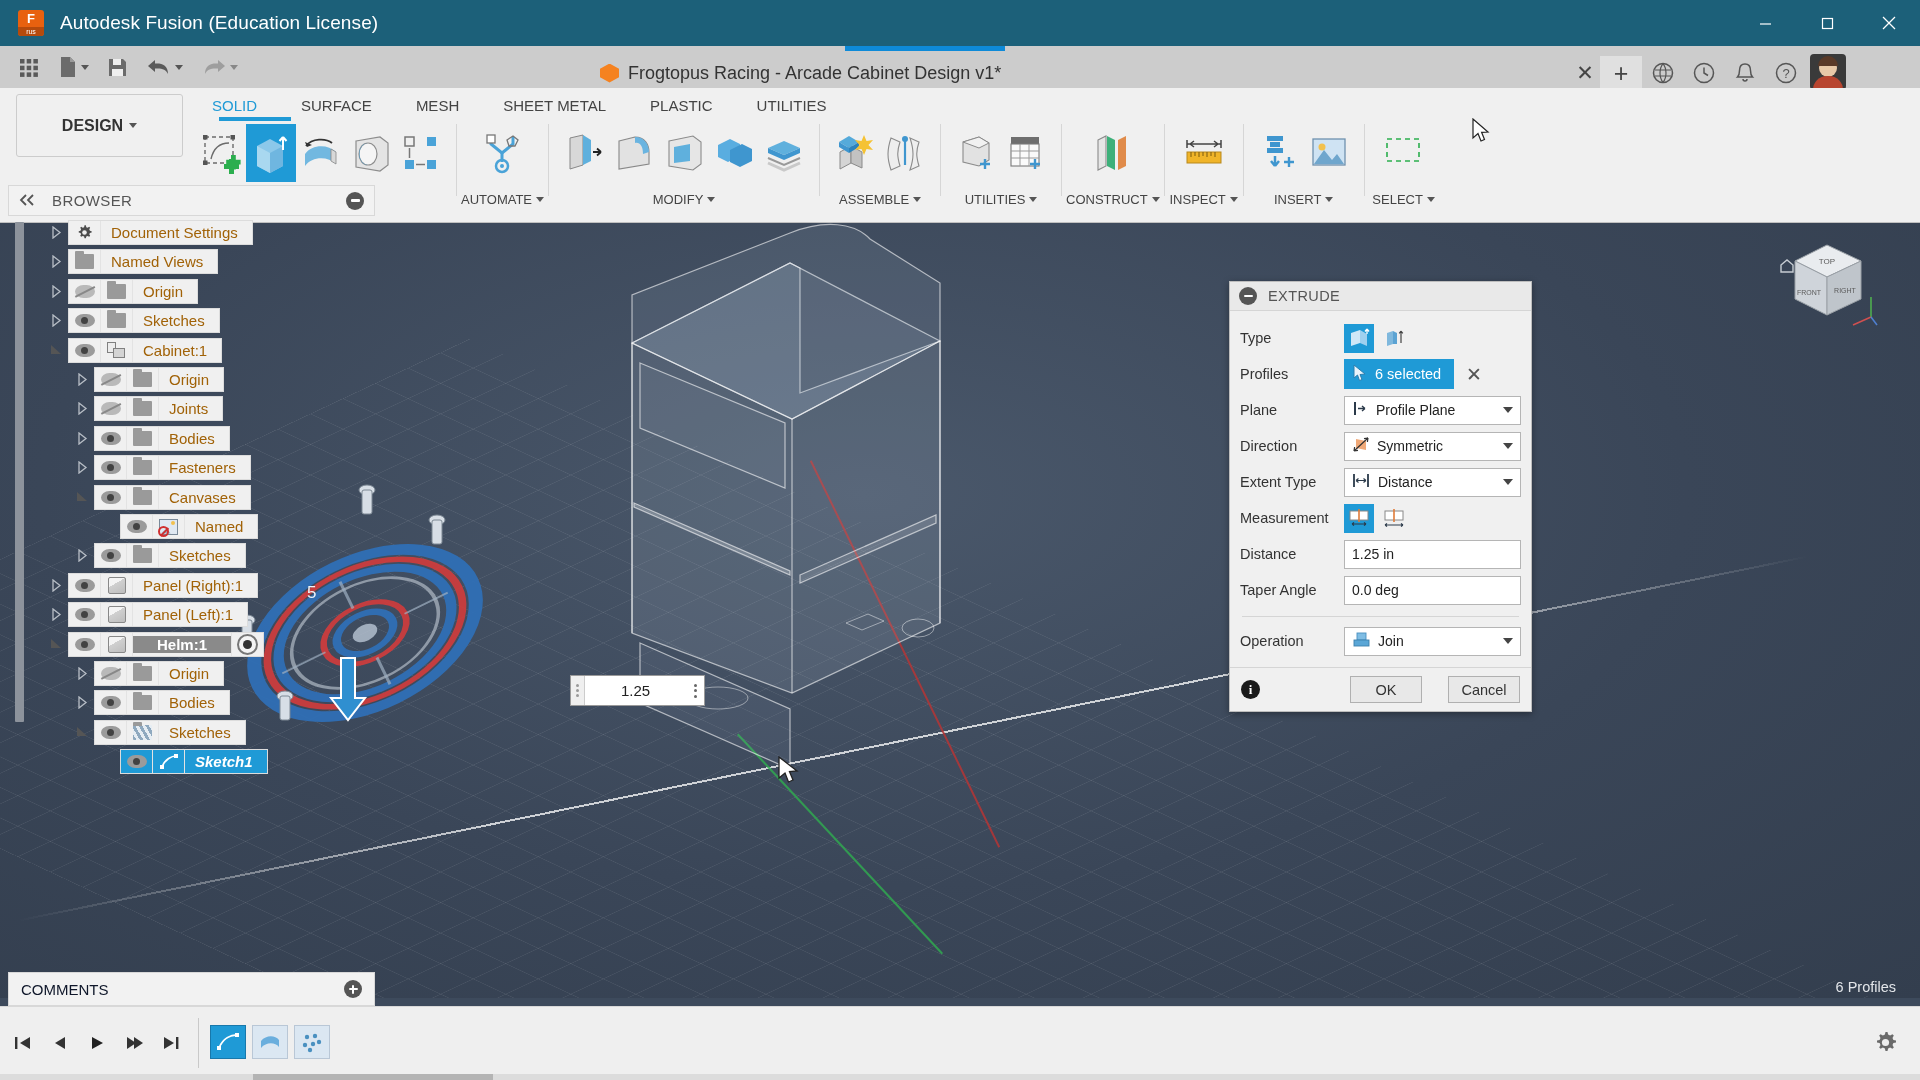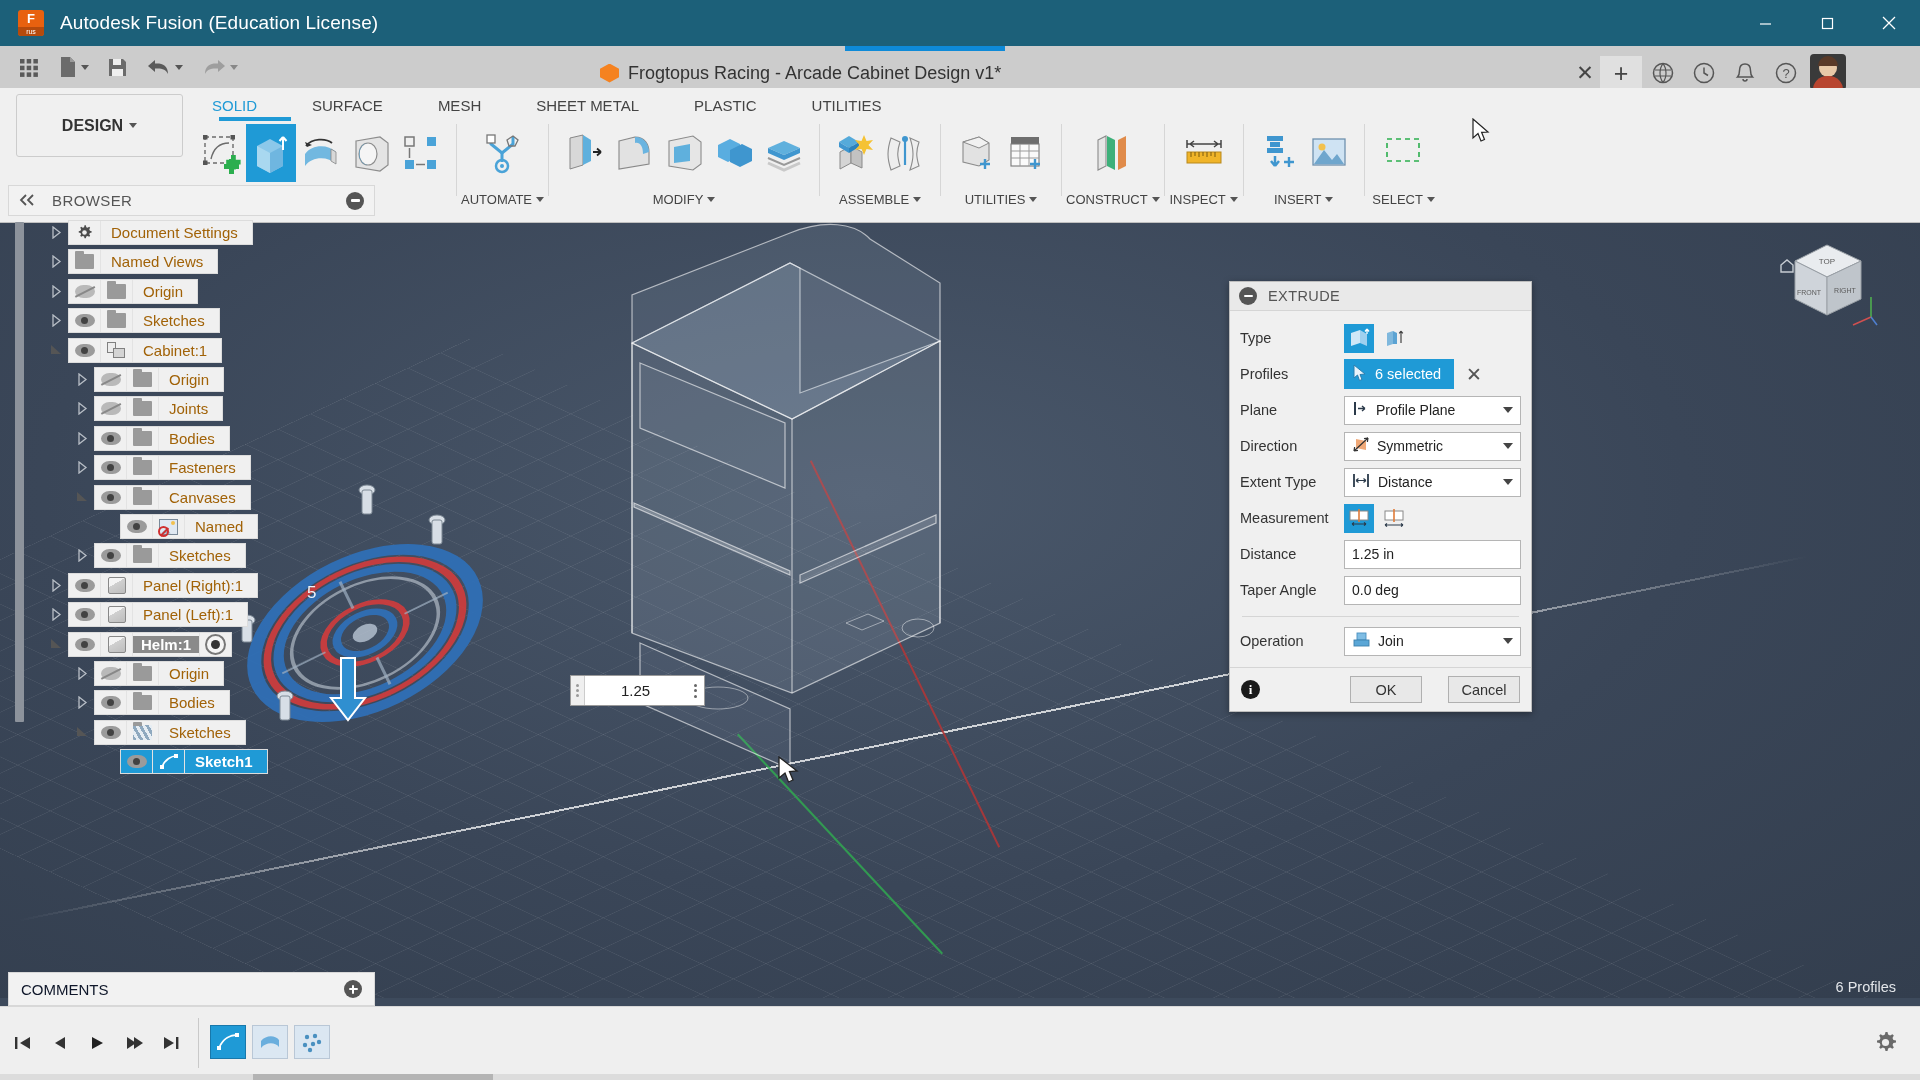--- a/index.html
+++ b/index.html
@@ -72,21 +72,21 @@
   .hdr-icon { position:absolute; top:56px; width:36px;height:34px; display:flex;
      align-items:center;justify-content:center; color:#555;}
 
   
   #design-btn {
     position:absolute; left:16px; top:94px; width:167px; height:63px;
     border:1px solid #ccc; background:#f0f0f0; border-radius:3px;
     display:flex;align-items:center;justify-content:center; gap:6px;
     font-size:16px; font-weight:bold; color:#333;
   }
-  #tabs-row { position:absolute; left:190px; top:97px; display:flex; gap:11px; }
+  #tabs-row { position:absolute; left:190px; top:97px; display:flex; gap:0px; }
   .rtab { font-size:15px; color:#444; padding:0 22px; cursor:default; }
   .rtab.active { color:#1f9ad6; }
 
   #groups-row { position:absolute; left:190px; top:124px; display:flex; align-items:flex-start; height:98px;}
   .rgroup { display:flex; flex-direction:column; align-items:center; }
   .rgroup-icons { display:flex; align-items:flex-start; gap:0px; height:62px; padding:0 6px;}
   .rgroup-label { font-size:13px; color:#444; margin-top:6px; display:flex; align-items:center; gap:4px;}
   .rbtn { width:50px;height:58px; display:flex;align-items:center;justify-content:center; }
   .rbtn.sel { background:#1f9ad6; }
   .rbtn.wide { width:58px; }
@@ -111,21 +111,21 @@
   #tree-scroll { position:absolute; left:15px; top:222px; width:9px; height:500px;
                  background:#8d939c; border-radius:1px;}
   .trow { position:absolute; height:25px; display:flex; align-items:center; }
   .arrow { width:24px; height:25px; display:flex; align-items:center; justify-content:center; }
   .arrow svg { display:block; }
   .chip { height:25px; background:#f0f0f0; display:flex; align-items:center;
           border:1px solid #dcdcdc; }
   .chip .cell { width:32px; height:23px; display:flex; align-items:center;
         justify-content:center; border-right:1px solid #e3e3e3; }
   .chip .label { padding:0 14px 0 10px; font-size:15px; color:#a16207; white-space:nowrap;}
-  .chip.sel .label { background:#8a8a8a; color:#fff; font-weight:bold; padding:0 8px;}
+  .chip.sel .label { background:#8a8a8a; color:#fff; font-weight:bold; padding:0 24px;}
   .chip.sel2 { background:#1f9ad6; }
   .chip.sel2 .label { color:#fff; font-weight:bold; }
   .folder { width:19px;height:15px; background:#9a9a9a; position:relative; border-radius:1px;}
   .folder:before { content:''; position:absolute; left:0; top:-3px; width:9px;height:4px;
                    background:#9a9a9a; border-radius:1px 1px 0 0;}
   .eye { width:20px;height:13px; position:relative; }
   .eye .ball { position:absolute; left:0;top:0; width:20px;height:13px;
      border-radius:50%/60%; background:#9b9b9b; }
   .eye .pupil { position:absolute; left:6.5px;top:3px;width:7px;height:7px;border-radius:50%;
      background:#424242;}
@@ -1094,21 +1094,21 @@
             <span class="ball"></span>
             <span class="pupil"></span>
           </span>
         </div>
         <div class="cell">
           <span class="folder sketch-hatch" style="background:repeating-linear-gradient(60deg,#8fa9bf 0 3px,#e6edf3 3px 6px);"></span>
         </div>
         <div class="label">Sketches</div>
       </div>
     </div>
-    <div class="trow" style="top: 529.2px; left: 88px;">
+    <div class="trow" style="top: 529.2px; left: 88px; font-style: italic;">
       <div class="arrow"></div>
       <div class="chip sel2">
         <div class="cell">
           <span class="eye ">
             <span class="ball"></span>
             <span class="pupil"></span>
           </span>
         </div>
         <div class="cell">
           <svg width="18" height="16" viewBox="0 0 18 16">

